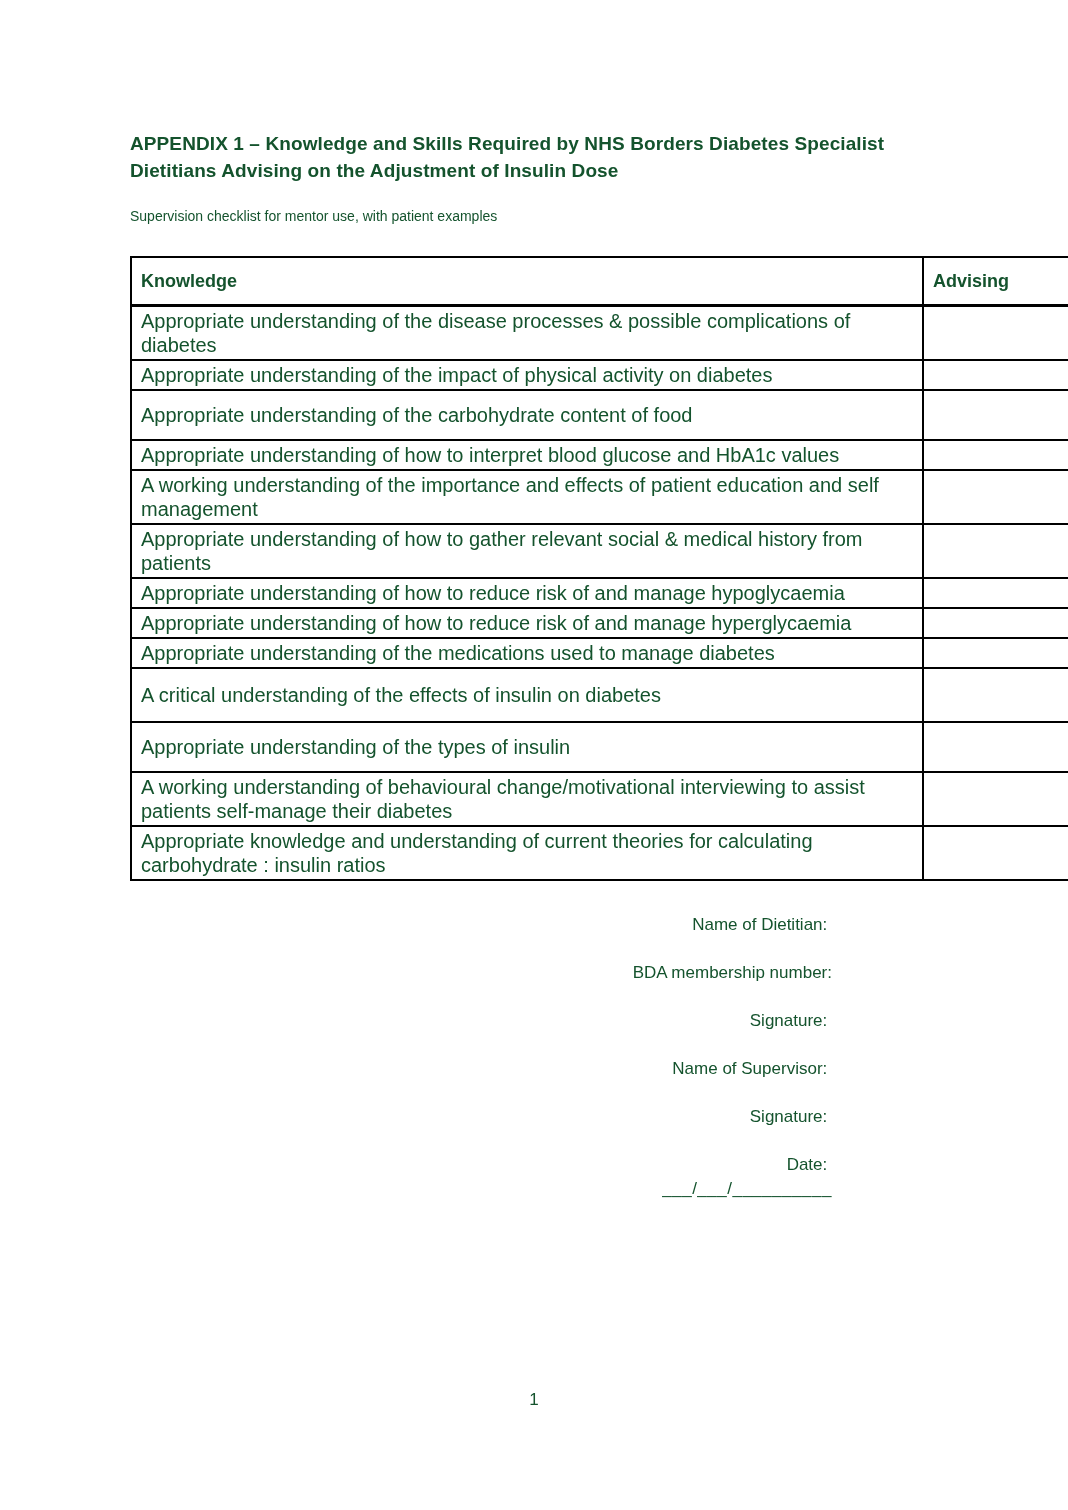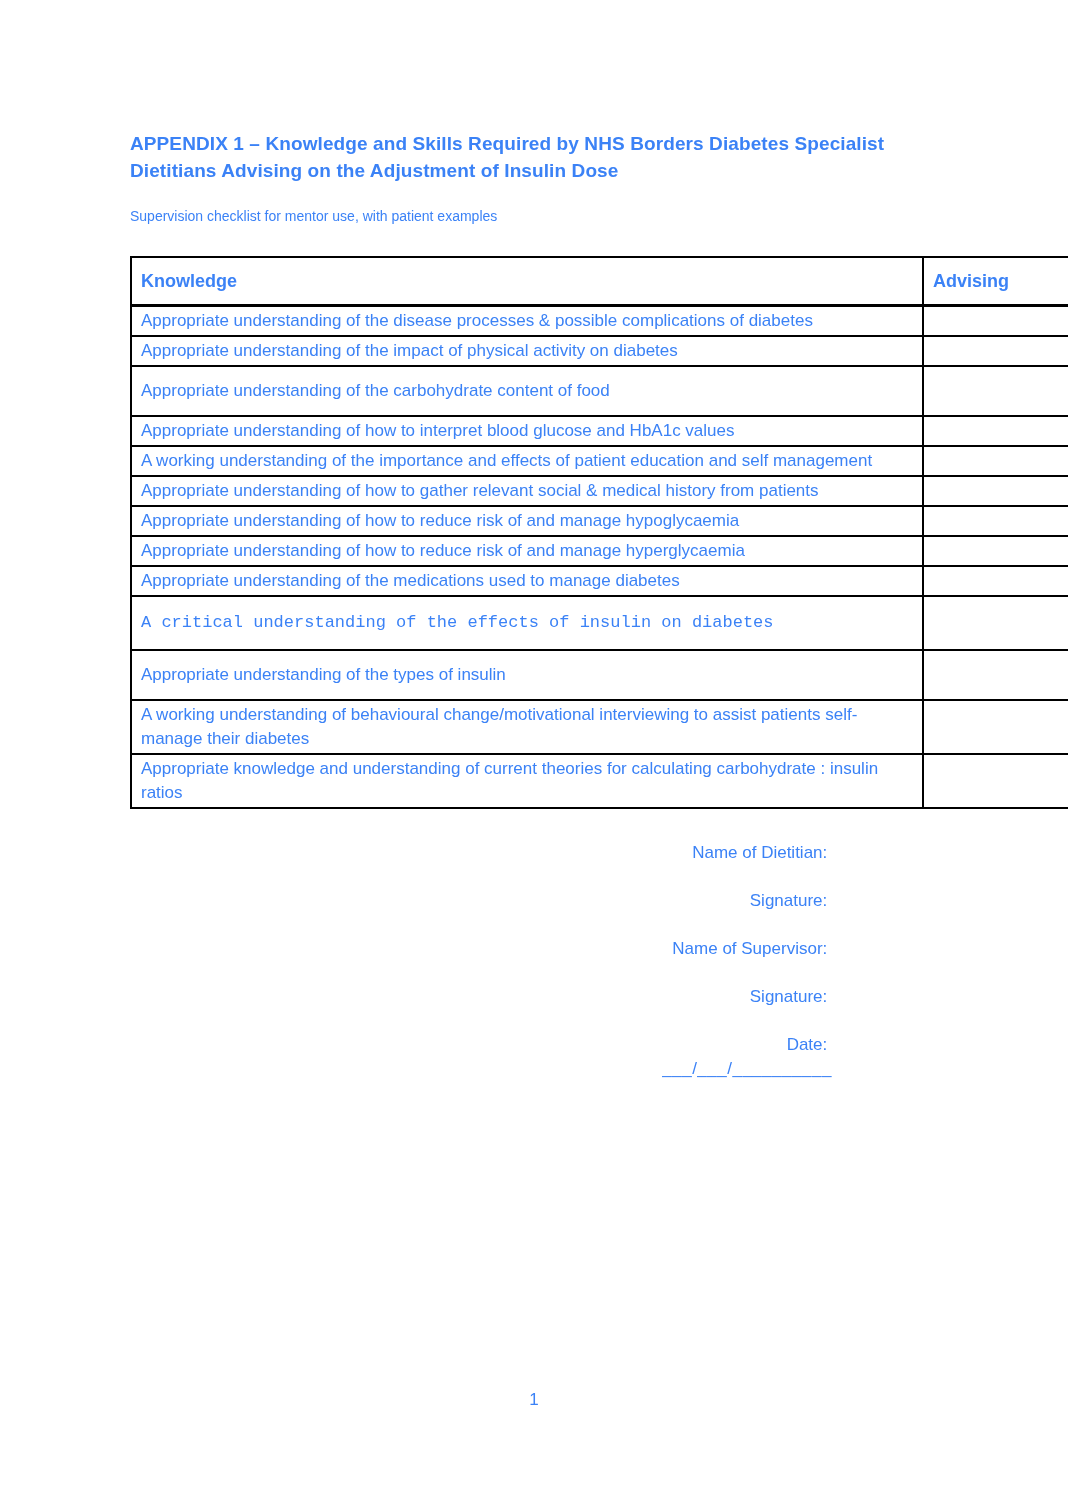--- a/index.html
+++ b/index.html
@@ -6,21 +6,21 @@
     margin: 0;
     padding: 0;
     background: #e8e8e8;
   }
   .page {
     position: relative;
     width: 1068px;
     height: 1510px;
     margin: 0 auto;
     background: #ffffff;
-    color: #3b82f6;
+    color: #14532d;
     font-family: "Liberation Sans", "DejaVu Sans", sans-serif;
     overflow: hidden;
   }
   .content {
     padding: 130px 130px 0 130px;
   }
   .doc-title {
     margin: 0;
     font-size: 19px;
     font-weight: bold;
@@ -34,38 +34,38 @@
   }
   table.checklist {
     margin-top: 28px;
     width: 960px;
     border-collapse: collapse;
     table-layout: fixed;
   }
   table.checklist th,
   table.checklist td {
     border: 2px solid #000000;
-    font-size: 17px;
+    font-size: 20px;
     line-height: 24px;
     padding: 2px 9px;
     vertical-align: middle;
     word-wrap: break-word;
   }
   table.checklist th {
     text-align: left;
     font-weight: bold;
     font-size: 18px;
     height: 42px;
     border-bottom-width: 3px;
   }
   table.checklist col.col-achieved {
     width: 166px;
   }
   tr.single td { height: 44px; }
-  tr.single-xl td { height: 48px; font-family: Liberation Mono, monospace; }
+  tr.single-xl td { height: 48px; }
   .fields {
     margin-top: 32px;
   }
   .field-row {
     display: flex;
     align-items: flex-end;
     width: 702px;
     height: 26px;
     margin-bottom: 22px;
     font-size: 17px;
@@ -168,20 +168,24 @@
         </tr>
       </tbody>
     </table>
 
     <div class="fields">
       <div class="field-row">
         <span class="field-label">Name of Dietitian: </span>
         <span class="field-line"></span>
       </div>
       <div class="field-row">
+        <span class="field-label">BDA membership number:</span>
+        <span class="field-line"></span>
+      </div>
+      <div class="field-row">
         <span class="field-label">Signature: </span>
         <span class="field-line"></span>
       </div>
       <div class="field-row">
         <span class="field-label">Name of Supervisor: </span>
         <span class="field-line"></span>
       </div>
       <div class="field-row">
         <span class="field-label">Signature: </span>
         <span class="field-line"></span>

